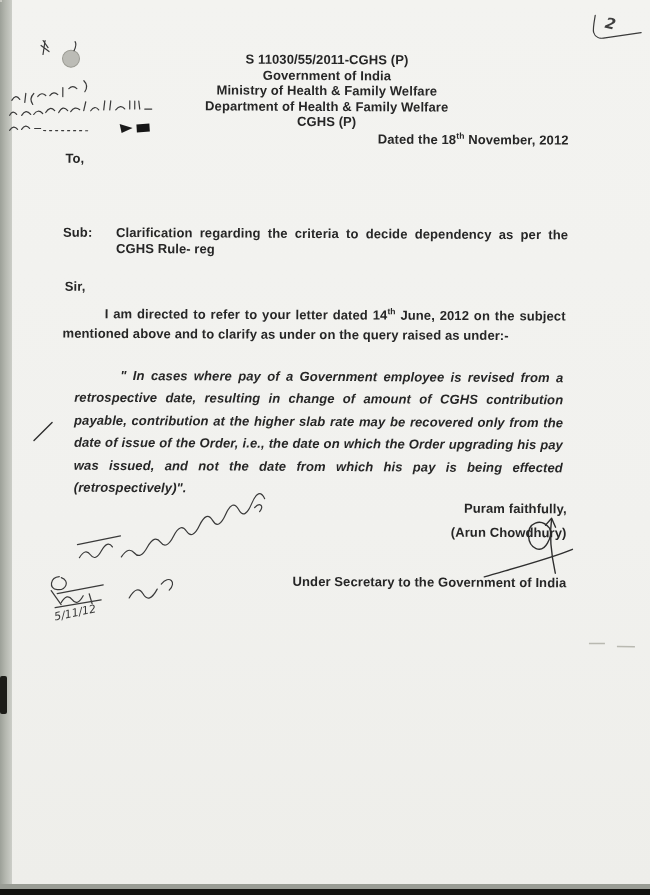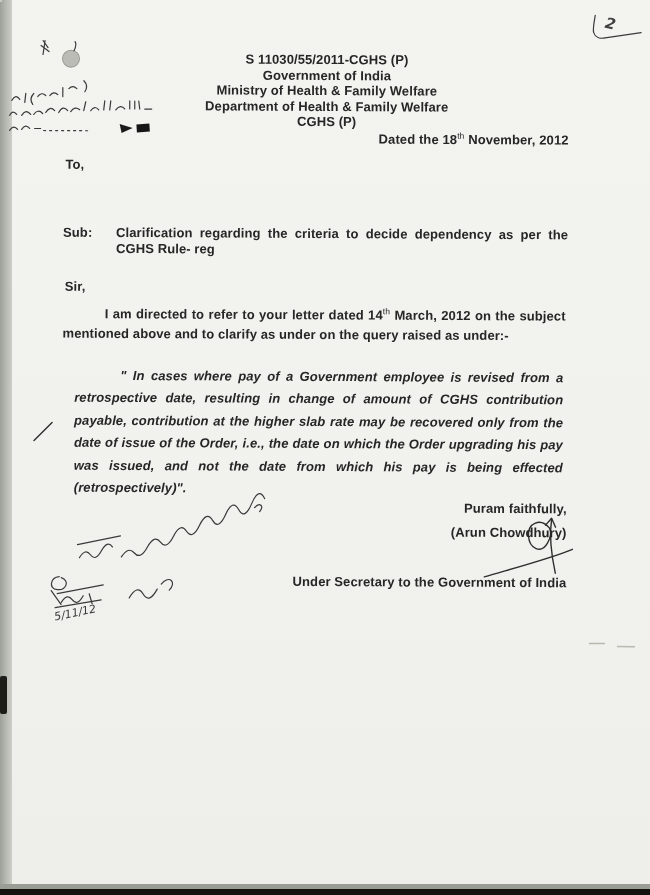--- a/index.html
+++ b/index.html
@@ -21,21 +21,21 @@
   .speckles{position:absolute;left:0;top:0;width:2px;height:2px;border-radius:50%;background:#d6d6cf;z-index:2;
     box-shadow:120px 190px 0 #dadad3, 420px 95px 0 #d9d9d2, 560px 300px 0 #dcdcd5,
                90px 640px 0 #d8d8d1, 330px 700px 0 #dedand7, 500px 760px 0 #d9d9d2,
                240px 820px 0 #dbdbd4, 610px 540px 0 #d8d8d1;}
   #content{position:absolute;left:0;top:0;width:650px;height:895px;z-index:3;
     transform:rotate(0.3deg);transform-origin:325px 440px;}
   .t{position:absolute;font-size:13px;line-height:16px;letter-spacing:.1px;}
   .center{left:0;right:0;text-align:center;line-height:15.5px;}
   .rightcol{right:83px;text-align:right;}
   .just{text-align:justify;}
-  sup{font-size:8.5px;font-weight:400;}
+  sup{font-size:8.5px;font-weight:700;}
   .quote{font-style:italic;line-height:22.4px;}
   .ink{stroke:#3a3a3a;fill:none;stroke-width:1.2;stroke-linecap:round;stroke-linejoin:round;}
   .ink-dark{stroke:#2e2e2e;fill:none;stroke-width:1.4;stroke-linecap:round;stroke-linejoin:round;}
   svg{position:absolute;overflow:visible;}
   .hw-date{font-family:"DejaVu Sans",sans-serif;font-style:italic;font-weight:400;fill:#3a3a3a;}
 </style>
 </head>
 <body>
 
 <div id="page">
@@ -74,31 +74,31 @@
       <path class="ink" d="M4,46 q4,-6 8,-1 m4,0 q4,-6 8,-1 m5,0 h6"></path>
       <path class="ink" d="M38,46 h44" stroke-dasharray="2,4" stroke-width="1.6"></path>
       <path d="M114,39 l13,4 -11,5 z" fill="#1a1a1a"></path>
       <path d="M131,39 h13 v8 h-13 z" fill="#161616" transform="rotate(-4 137 43)"></path>
     </svg>
 
     <div class="t rightcol" style="top:127px">
       <div><span>Dated the 18</span><sup>th</sup><span> November, 2012</span></div>
     </div>
 
-    <div class="t" style="left:64px;top:158px">To,</div>
+    <div class="t" style="left:64px;top:152px">To,</div>
 
     <div class="t" style="left:62px;top:226px;width:505px;display:flex">
       <div style="width:33px;flex:none;margin-right:20px">Sub:</div>
       <div class="just" style="width:460px">Clarification regarding the criteria to decide dependency as per the CGHS Rule- reg</div>
     </div>
 
     <div class="t" style="left:64px;top:280px">Sir,</div>
 
     <div class="t just" style="left:62px;top:301px;width:503px;line-height:20px;text-indent:42px">
-      <span>I am directed to refer to your letter dated 14</span><sup>th</sup><span> March, 2012 on the subject mentioned above and to clarify as under on the query raised as under:-</span>
+      <span>I am directed to refer to your letter dated 14</span><sup>th</sup><span> June, 2012 on the subject mentioned above and to clarify as under on the query raised as under:-</span>
     </div>
 
     <div class="t just quote" style="left:74px;top:366px;width:489px;text-indent:46px">" In cases where pay of a Government employee is revised from a retrospective date, resulting in change of amount of CGHS contribution payable, contribution at the higher slab rate may be recovered only from the date of issue of the Order, i.e., the date on which the Order upgrading his pay was issued, and not the date from which his pay is being effected (retrospectively)".</div>
 
     <svg width="26" height="26" style="left:30px;top:420px">
       <path class="ink-dark" d="M4,22 L22,4"></path>
     </svg>
 
     <div class="t rightcol" style="top:500px">Puram faithfully,</div>
 

